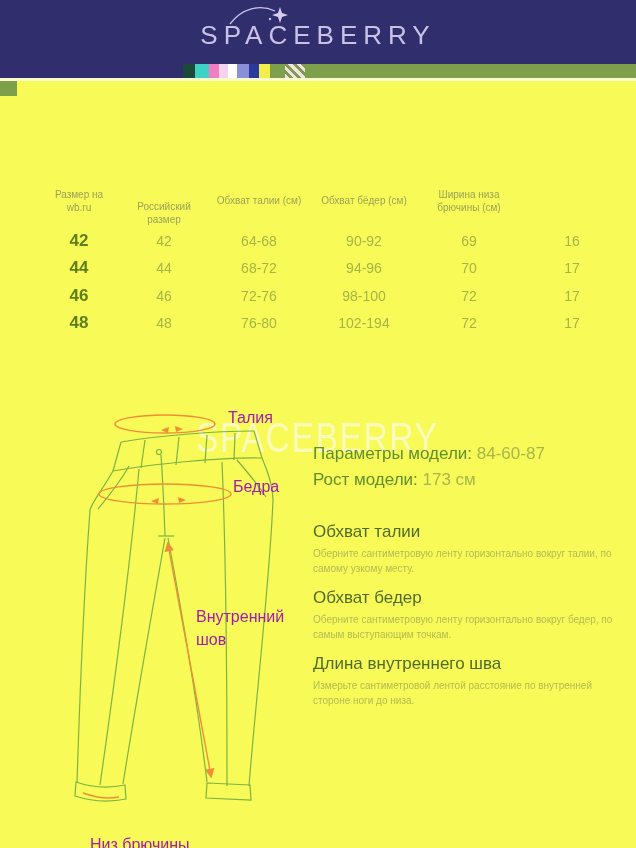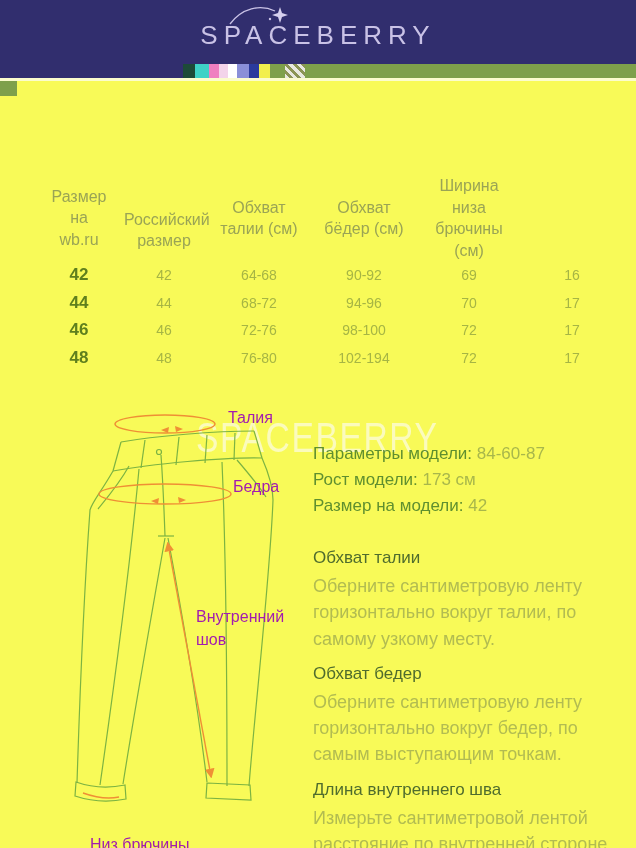--- a/index.html
+++ b/index.html
@@ -30,21 +30,21 @@
   .glitch-row .g-olive { flex:1; background:#7ea04b; }
   .divider { position:absolute; left:0; top:78px; width:636px; height:3px; background:#fbfccd; }
   .corner-square { position:absolute; left:0; top:81px; width:17px; height:15px; background:#7ea04b; }
 
   
   .size-table { position:absolute; left:34px; top:175px; width:586px; }
   .thead, .trow {
     display:grid; grid-template-columns:90px 80px 110px 100px 110px 96px;
     align-items:center; justify-items:center; text-align:center;
   }
-  .thead { min-height:52px; color:#9aa455; font-size:16px; line-height:1.35; }
+  .thead { min-height:52px; color:#9aa455; font-size:10px; line-height:1.35; }
   .th span { display:inline-block; }
   .th.c1 span{max-width:60px;} .th.c2 span{max-width:80px;margin-top:24px;} .th.c3 span{max-width:92px;}
   .th.c4 span{max-width:92px;} .th.c5 span{max-width:94px;} .th.c6 span{max-width:84px;}
   .trow { height:27.5px; color:#a6b544; font-size:14px; }
   .trow .c1 { color:#5f7f1d; font-weight:bold; font-size:17px; }
 
   
   .pants { position:absolute; left:55px; top:408px; width:235px; height:420px; }
   .watermark {
     position:absolute; left:196px; top:414px;
@@ -58,21 +58,21 @@
   .lbl-inseam { left:196px; top:605px; width:102px; line-height:1.45; }
   .lbl-hem    { left:90px;  top:836px; }
 
   
   .info { position:absolute; left:313px; top:441px; width:322px; }
   .model-line { font-size:17px; line-height:26px; white-space:nowrap; }
   .model-label { color:#5f8f2f; }
   .model-value { color:#a8b74b; }
   .guide { margin-top:29px; }
   .gtitle { color:#4f6c2d; font-size:17px; font-weight:500; margin:0 0 5px 0; }
-  .gtext  { color:#b2bc51; font-size:18px; line-height:1.46; margin:0 0 12px 0; width:316px; }
+  .gtext  { color:#b2bc51; font-size:10px; line-height:1.46; margin:0 0 12px 0; width:316px; }
 </style>
 </head>
 <body>
 
 <div class="page">
 
   <div class="topbar">
     <div class="logo-text">SPACEBERRY</div>
     <svg class="comet" width="64" height="30" viewBox="0 0 64 30">
       <path d="M2,22 C14,6 32,2 47,9" stroke="#c9c2e6" stroke-width="1.3" fill="none"></path>
@@ -193,24 +193,20 @@
 
   <div class="info">
     <div class="model-line">
       <span class="model-label">Параметры модели:</span>
       <span class="model-value">84-60-87</span>
     </div>
     <div class="model-line">
       <span class="model-label">Рост модели:</span>
       <span class="model-value">173 см</span>
     </div>
-    <div class="model-line">
-      <span class="model-label">Размер на модели:</span>
-      <span class="model-value">42</span>
-    </div>
 
     <div class="guide">
       <div class="gsection">
         <p class="gtitle">Обхват талии</p>
         <p class="gtext">Оберните сантиметровую ленту горизонтально вокруг талии, по самому узкому месту.</p>
       </div>
       <div class="gsection">
         <p class="gtitle">Обхват бедер</p>
         <p class="gtext">Оберните сантиметровую ленту горизонтально вокруг бедер, по самым выступающим точкам.</p>
       </div>

